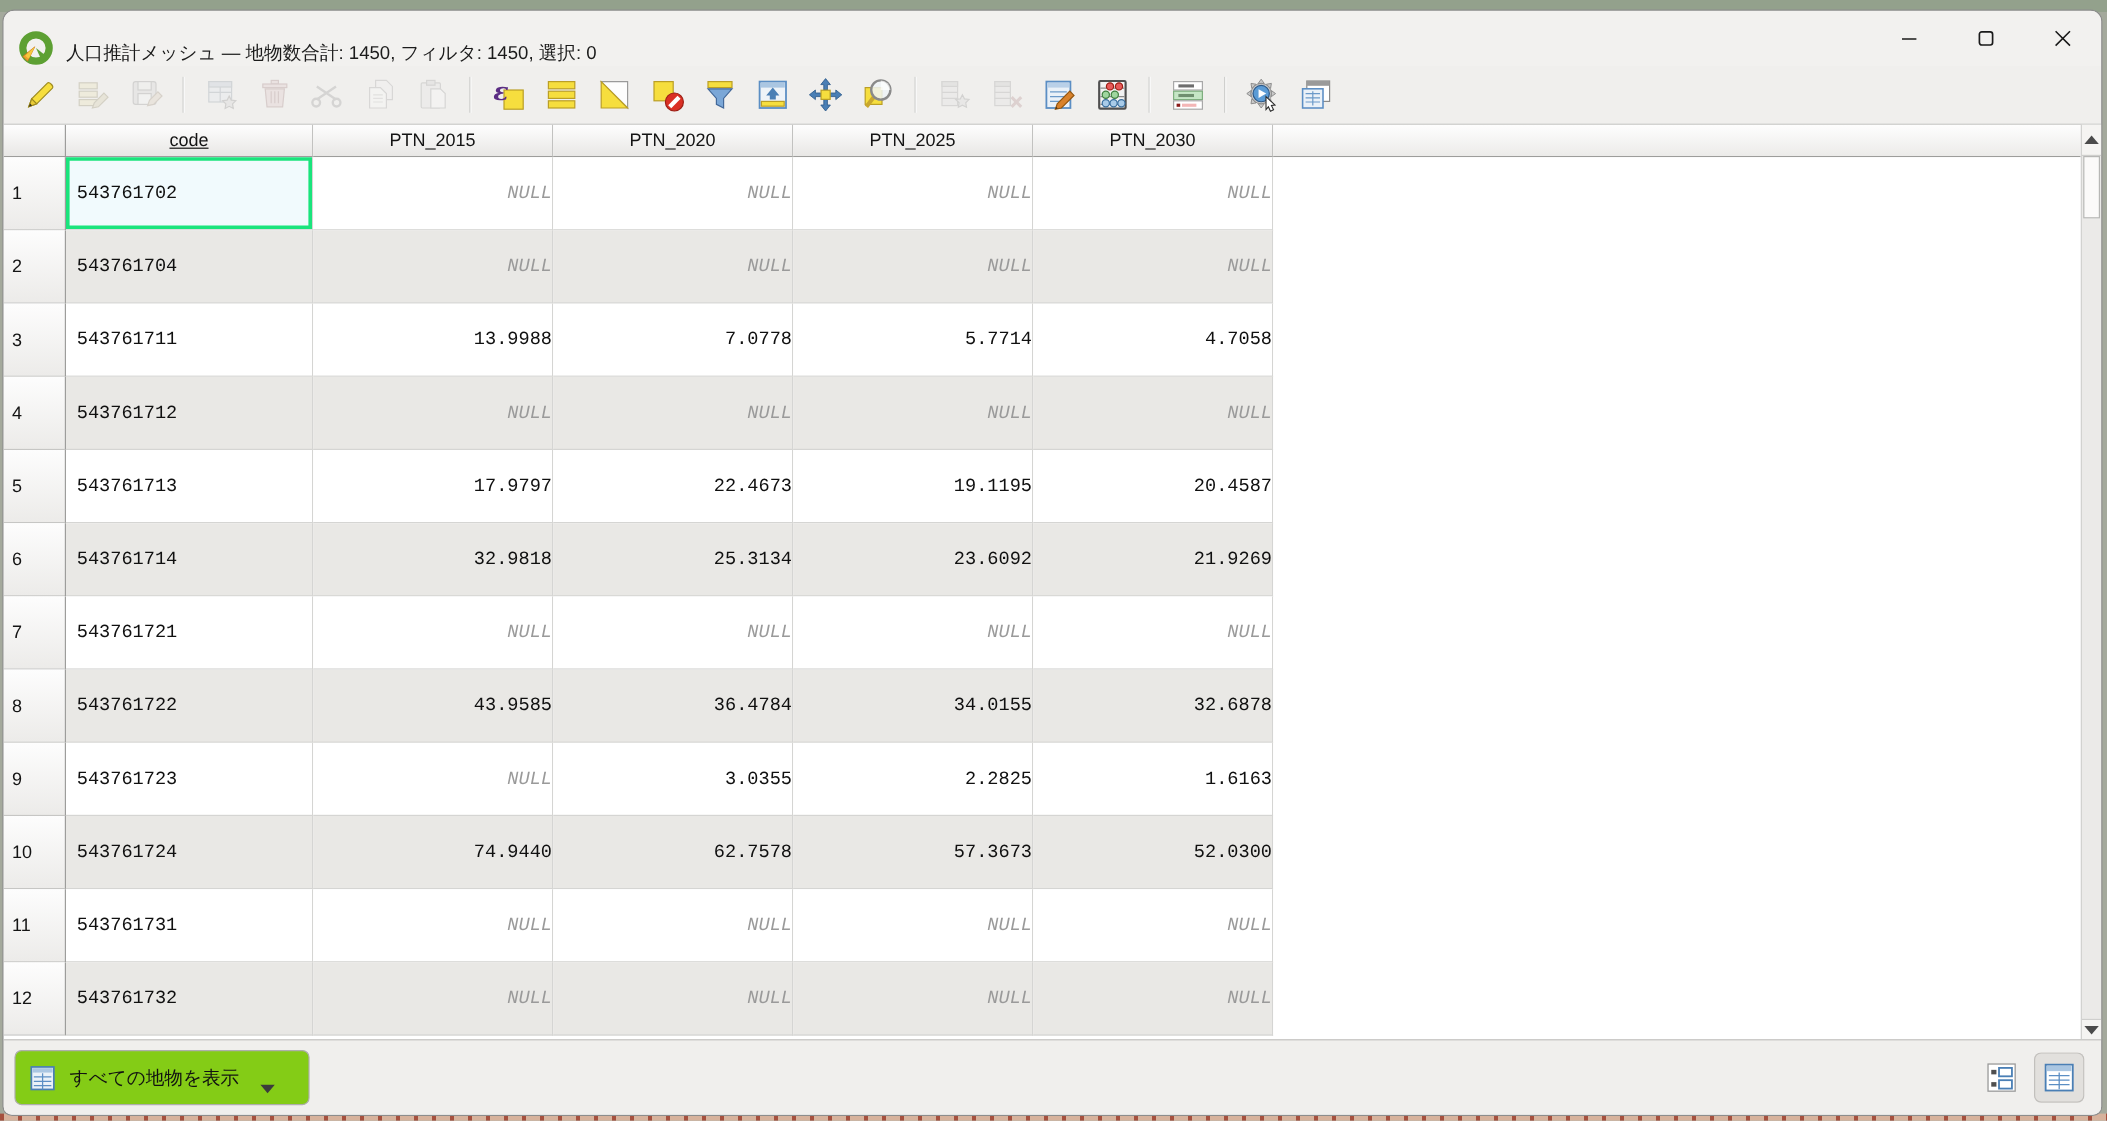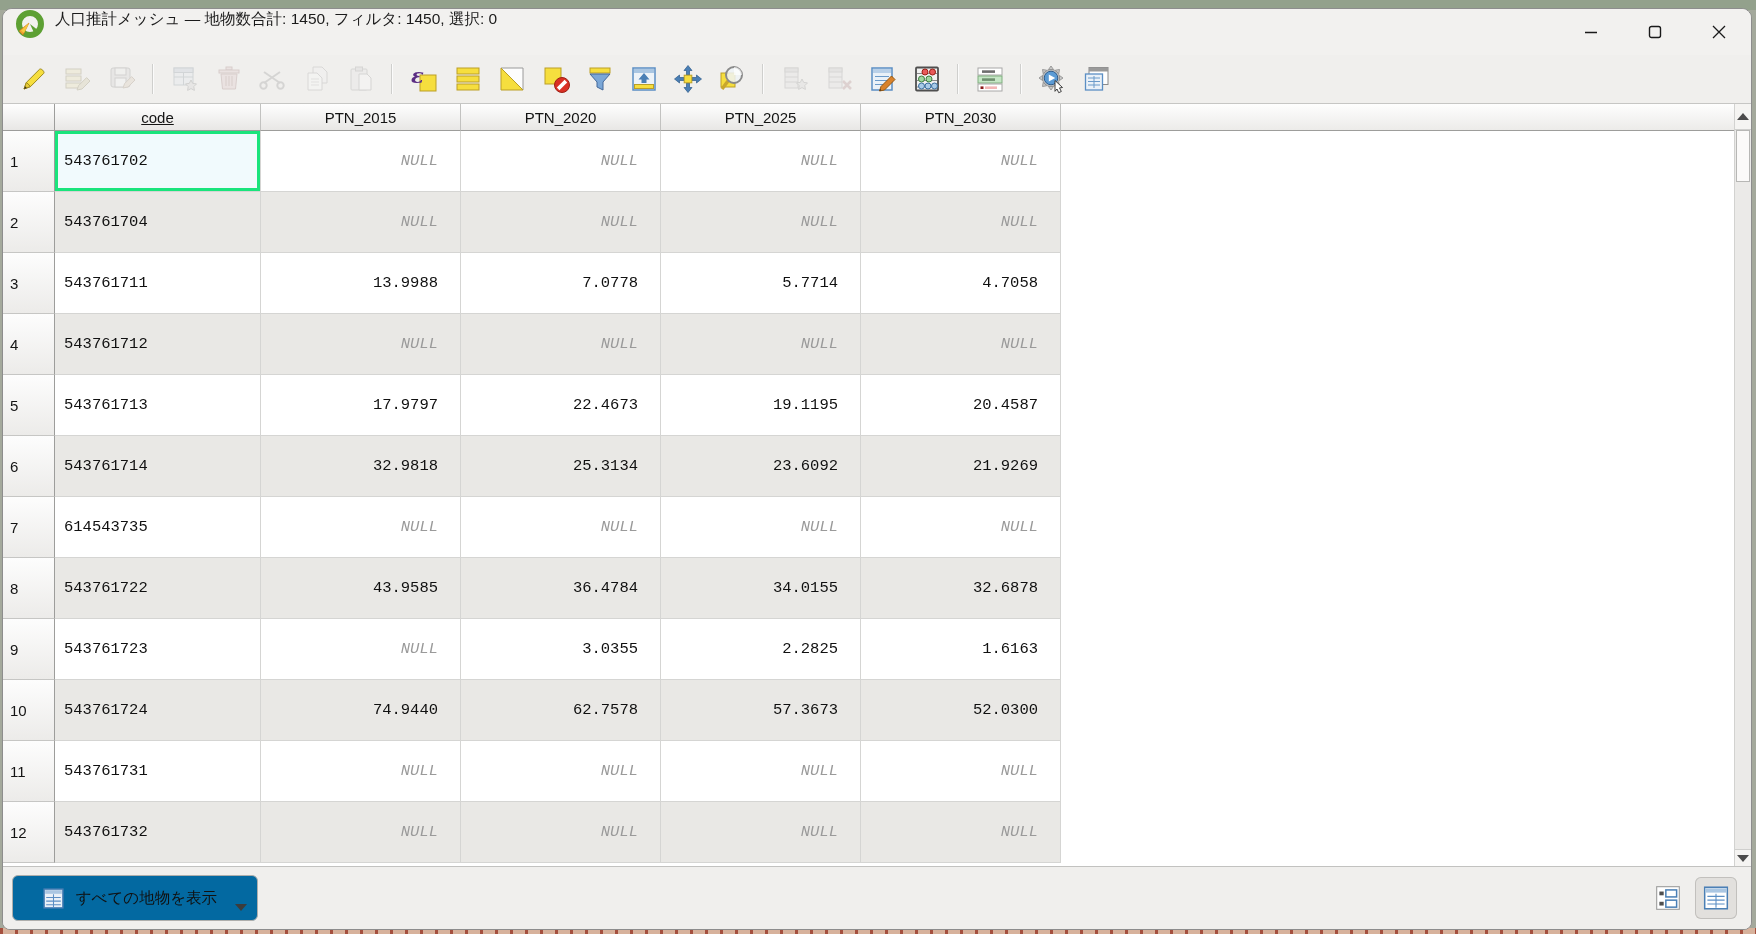--- a/index.html
+++ b/index.html
@@ -10,21 +10,21 @@
   }
   .backdrop-top{position:absolute;top:0;left:0;width:100%;height:10px;background:#93a18c;}
   .backdrop-bottom{position:absolute;bottom:0;left:0;width:100%;height:6px;
     background:repeating-linear-gradient(90deg,#a5503e 0 3px,#d7b29c 3px 15px);}
   .window{
     position:absolute;left:2px;top:8px;width:1750px;height:922px;
     background:#f1f0ee;border:1px solid #8d8d8d;border-radius:10px 10px 8px 8px;
     overflow:hidden;display:flex;flex-direction:column;box-sizing:border-box;
   }
   
-  .titlebar{height:46px;flex:0 0 46px;display:flex;align-items:flex-start;background:#f2f1ef;}
+  .titlebar{height:46px;flex:0 0 46px;display:flex;align-items:flex-end;background:#f2f1ef;}
   .app-logo{width:30px;height:30px;margin-left:12px;flex:0 0 auto;}
   .title-text{margin-left:10px;font-size:15.5px;color:#1b1b1b;white-space:nowrap;}
   .win-controls{margin-left:auto;display:flex;height:100%;}
   .win-btn{width:64px;height:100%;display:flex;align-items:center;justify-content:center;}
   
   .toolbar{height:48px;flex:0 0 48px;display:flex;align-items:center;padding-left:15px;gap:13px;background:#f0efed;}
   .tbtn{width:31px;height:31px;display:flex;align-items:center;justify-content:center;flex:0 0 auto;}
   .tbtn svg{width:30px;height:30px;}
   .tbtn.dis{opacity:.38;filter:grayscale(30%);}
   .tsep{width:2px;height:30px;flex:0 0 auto;background:#fbfbfb;border-left:1px solid #cfcfcd;margin:0 2px;box-sizing:border-box;}
@@ -46,41 +46,41 @@
     background:linear-gradient(#fdfdfd,#ecebe9);
     border-right:1px solid #9d9d9b;border-bottom:1px solid #c6c6c4;
     font-size:15px;color:#141414;display:flex;align-items:center;padding-left:7px;
   }
   .cell{
     box-sizing:border-box;flex:0 0 auto;background:#ffffff;
     border-right:1px solid #d5d5d3;border-bottom:1px solid #d5d5d3;
     font-size:15.5px;color:#101010;display:flex;align-items:center;font-family:Liberation Mono, monospace;
   }
   .cell.code{width:206px;padding-left:9px;justify-content:flex-start;}
-  .cell.numc{width:200px;padding-right:22px;justify-content:flex-end;}
+  .cell.numc{width:200px;padding-right:0;justify-content:flex-end;}
   .hc-code{width:206px;text-decoration:underline;}
   .hc-num{width:200px;}
   .row.alt .cell{background:#e9e8e5;}
   .cell.null{color:#9a9a9a;font-style:italic;}
   .cell.selected{background:#f1fafd !important;box-shadow:inset 0 0 0 3px #1ae47c;}
   .rfill{flex:1;background:#ffffff;}
   
   .vscroll{position:absolute;right:0;top:0;bottom:0;width:17px;background:#ebeae8;border-left:1px solid #d2d2d0;box-sizing:border-box;}
   .sbtn{position:absolute;left:0;right:0;display:flex;align-items:center;justify-content:center;background:#f5f4f2;}
   .sbtn.up{top:0;height:25px;border-bottom:1px solid #cfcfcd;}
   .sbtn.down{bottom:0;height:16px;border-top:1px solid #cfcfcd;}
   .tri-up{width:0;height:0;border-left:6px solid transparent;border-right:6px solid transparent;border-bottom:7px solid #4b4b4b;}
   .tri-down{width:0;height:0;border-left:6px solid transparent;border-right:6px solid transparent;border-top:7px solid #4b4b4b;}
   .sthumb{position:absolute;top:26px;height:52px;left:1px;right:1px;background:#fbfaf9;border:1px solid #b7b7b5;box-sizing:border-box;}
   
   .bottombar{height:62px;flex:0 0 62px;background:#f0efed;border-top:1px solid #c2c2c0;position:relative;display:flex;align-items:center;}
   .filter-btn{
     margin-left:9px;height:46px;width:246px;box-sizing:border-box;
-    background:#0369a1;border:1px solid #aeaeac;border-radius:6px;
-    display:flex;align-items:center;padding:0 10px;gap:10px;justify-content:flex-end;
+    background:#84cc16;border:1px solid #aeaeac;border-radius:6px;
+    display:flex;align-items:center;padding:0 10px;gap:10px;
   }
   .filter-btn .lbl{font-size:15.5px;color:#111;white-space:nowrap;}
   .caret{width:0;height:0;border-left:6px solid transparent;border-right:6px solid transparent;border-top:7px solid #3c3c3c;margin-left:8px;align-self:flex-end;margin-bottom:9px;}
   .view-btns{position:absolute;right:14px;top:50%;transform:translateY(-50%);display:flex;gap:6px;align-items:center;}
   .vbtn{width:42px;height:42px;display:flex;align-items:center;justify-content:center;border-radius:6px;}
   .vbtn.active{background:#e2e0dd;box-shadow:inset 0 0 0 1px #c2c0bd;}
 </style>
 </head>
 <body>
 
@@ -397,21 +397,21 @@
         <div class="cell code">543761714</div>
         <div class="cell numc">32.9818</div>
         <div class="cell numc">25.3134</div>
         <div class="cell numc">23.6092</div>
         <div class="cell numc">21.9269</div>
         <div class="rfill"></div>
       </div>
 
       <div class="row">
         <div class="ncell">7</div>
-        <div class="cell code">614543735</div>
+        <div class="cell code">543761721</div>
         <div class="cell numc null">NULL</div>
         <div class="cell numc null">NULL</div>
         <div class="cell numc null">NULL</div>
         <div class="cell numc null">NULL</div>
         <div class="rfill"></div>
       </div>
 
       <div class="row alt">
         <div class="ncell">8</div>
         <div class="cell code">543761722</div>

